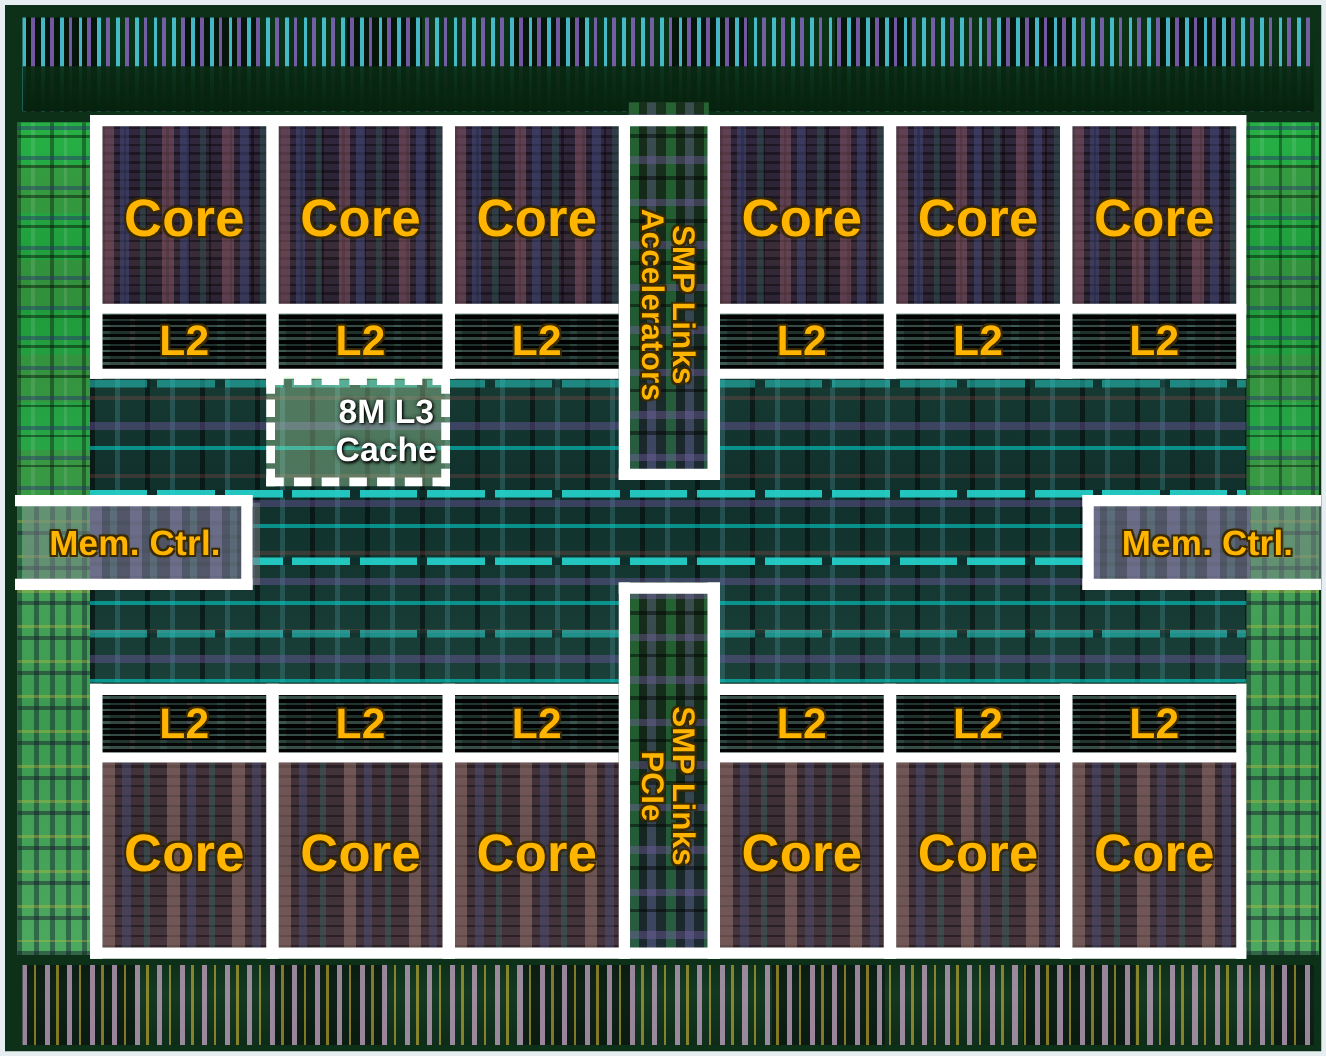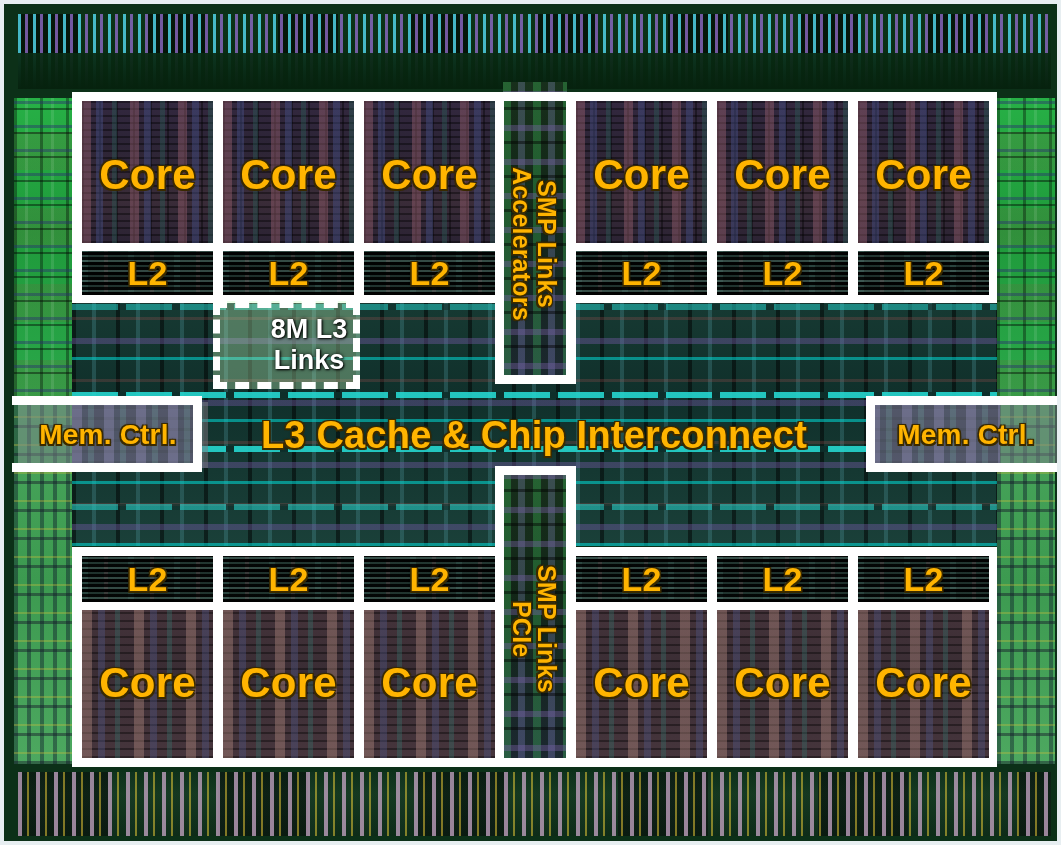--- a/index.html
+++ b/index.html
@@ -335,21 +335,21 @@
   <div class="wframe" style="left:8px;top:459px;width:190px;height:9px;"></div>
   <div class="wframe" style="left:189px;top:392px;width:9px;height:76px;"></div>
 
   <div class="mc-shadow" style="left:866px;top:398px;width:190px;height:66px;"></div>
   <div class="wframe" style="left:862px;top:392px;width:191px;height:9px;"></div>
   <div class="wframe" style="left:862px;top:459px;width:191px;height:9px;"></div>
   <div class="wframe" style="left:862px;top:392px;width:9px;height:76px;"></div>
 
   <div id="l3-region" style="left:209px;top:297px;width:147px;height:88px;">
     <span>8M L3</span>
-    <span>Links</span>
+    <span>Cache</span>
   </div>
 
   <div class="lbl lbl-core" style="left:78px;top:150px;width:131px;height:42px;">Core</div>
   <div class="lbl lbl-core" style="left:219px;top:150px;width:131px;height:42px;">Core</div>
   <div class="lbl lbl-core" style="left:360px;top:150px;width:131px;height:42px;">Core</div>
   <div class="lbl lbl-core" style="left:572px;top:150px;width:131px;height:42px;">Core</div>
   <div class="lbl lbl-core" style="left:713px;top:150px;width:131px;height:42px;">Core</div>
   <div class="lbl lbl-core" style="left:854px;top:150px;width:131px;height:42px;">Core</div>
 
   <div class="lbl lbl-l2" style="left:78px;top:247px;width:131px;height:44px;">L2</div>
@@ -369,21 +369,20 @@
   <div class="lbl lbl-core" style="left:78px;top:658px;width:131px;height:42px;">Core</div>
   <div class="lbl lbl-core" style="left:219px;top:658px;width:131px;height:42px;">Core</div>
   <div class="lbl lbl-core" style="left:360px;top:658px;width:131px;height:42px;">Core</div>
   <div class="lbl lbl-core" style="left:572px;top:658px;width:131px;height:42px;">Core</div>
   <div class="lbl lbl-core" style="left:713px;top:658px;width:131px;height:42px;">Core</div>
   <div class="lbl lbl-core" style="left:854px;top:658px;width:131px;height:42px;">Core</div>
 
   <div class="lbl lbl-mc" style="left:14px;top:412px;width:180px;height:38px;">Mem. Ctrl.</div>
   <div class="lbl lbl-mc" style="left:872px;top:412px;width:180px;height:38px;">Mem. Ctrl.</div>
 
-  <div class="lbl lbl-l3big" style="left:200px;top:409px;width:660px;height:44px;">L3 Cache &amp; Chip Interconnect</div>
 
   <div class="lbl lbl-rot" style="left:528px;top:120px;width:28px;height:240px;">SMP Links</div>
   <div class="lbl lbl-rot" style="left:503px;top:120px;width:28px;height:240px;">Accelerators</div>
 
   <div class="lbl lbl-rot" style="left:528px;top:535px;width:28px;height:180px;">SMP Links</div>
   <div class="lbl lbl-rot" style="left:503px;top:555px;width:28px;height:140px;">PCIe</div>
 
 </div>
 
 </body></html>

